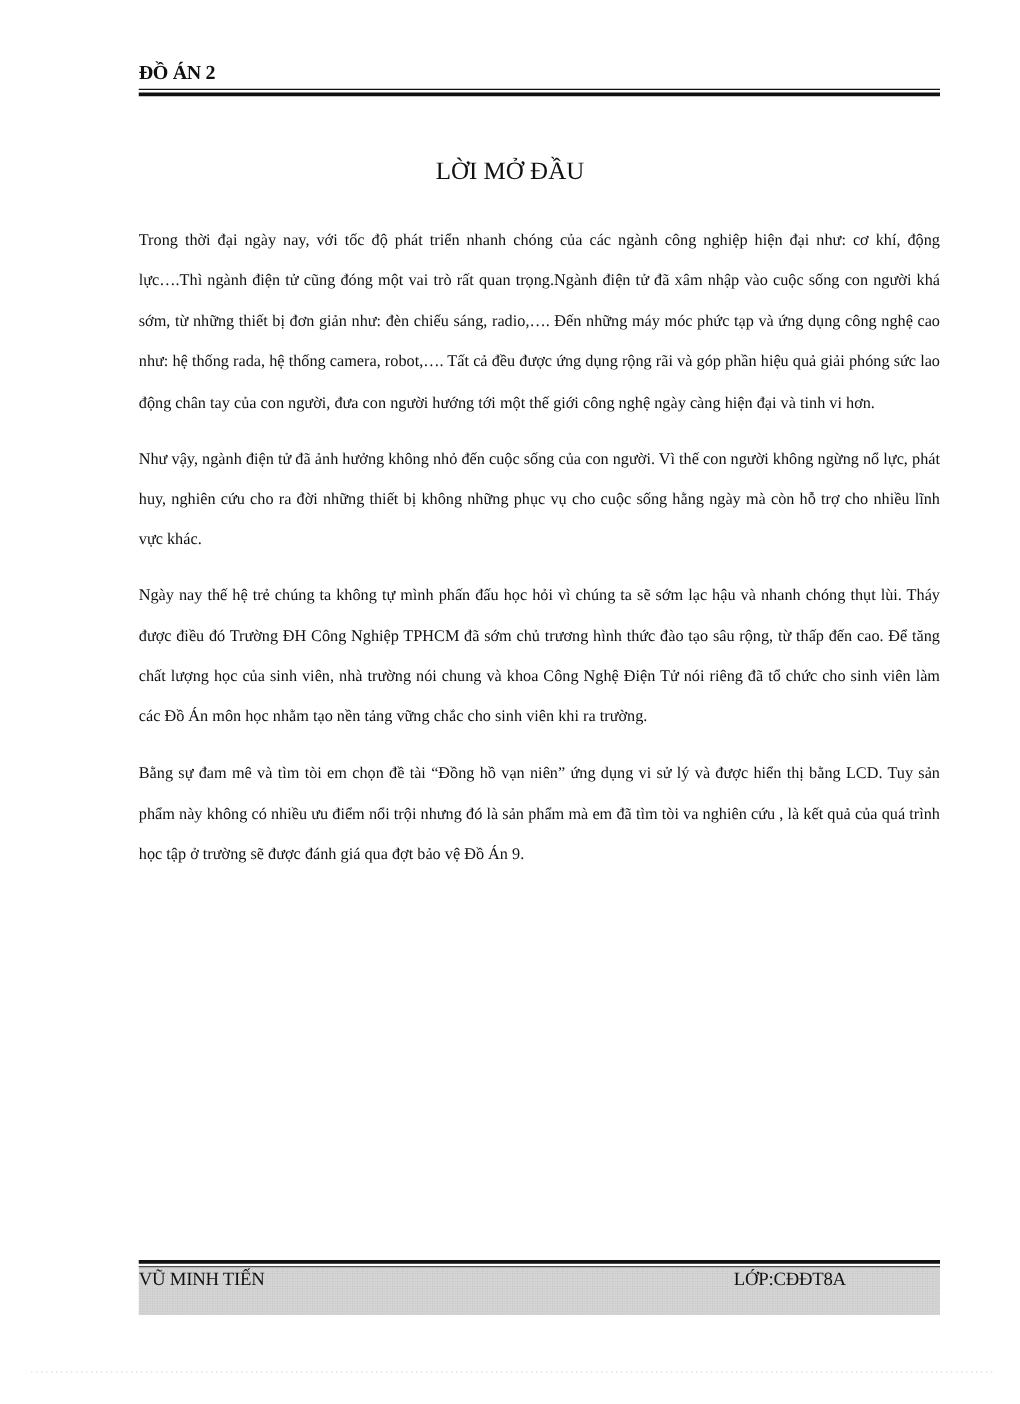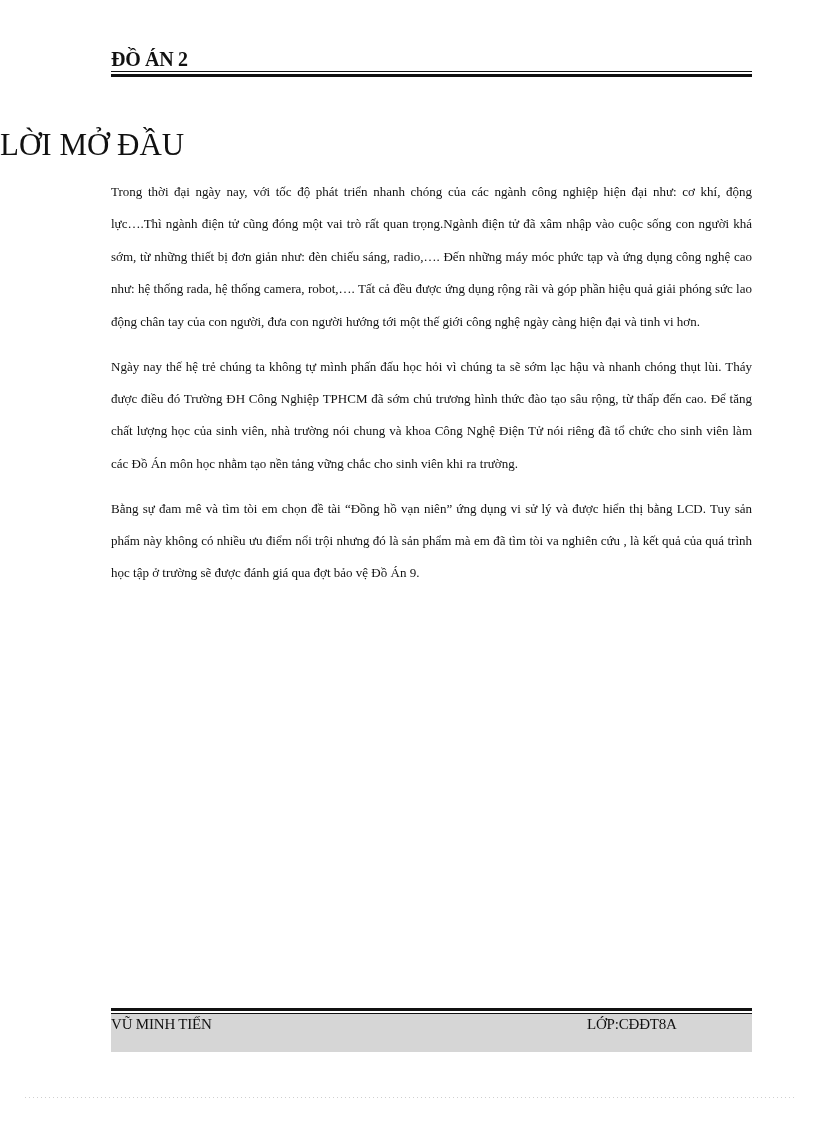--- a/index.html
+++ b/index.html
@@ -22,37 +22,38 @@
       height: 1123px;
     }
     .header {
       position: absolute;
       left: 111px;
       top: 50px;
       width: 641px;
     }
     .header-title {
       font-weight: bold;
-      font-size: 20px;
+      font-size: 16px;
       line-height: 18px;
       letter-spacing: -0.3px;
       height: 18px;
     }
     .header-rule {
       margin-top: 3px;
       border-top: 1px solid #111;
       height: 2px;
       border-bottom: 3px solid #111;
     }
     .doc-title {
       position: absolute;
       left: 0;
       width: 816px;
       top: 104px;
-      font-size: 31px;
+      text-align: center;
+      font-size: 20px;
       line-height: 40px;
       font-weight: normal;
       letter-spacing: 0px;
     }
     .body-text {
       position: absolute;
       left: 111px;
       top: 176px;
       width: 641px;
       font-size: 13px;
@@ -107,20 +108,21 @@
 
   <div class="header">
     <div class="header-title">ĐỒ ÁN 2</div>
     <div class="header-rule"></div>
   </div>
 
   <h1 class="doc-title">LỜI MỞ ĐẦU</h1>
 
   <div class="body-text">
     <p>Trong thời đại ngày nay, với tốc độ phát triển nhanh chóng của các ngành công nghiệp hiện đại như: cơ khí, động lực….Thì ngành điện tử cũng đóng một vai trò rất quan trọng.Ngành điện tử đã xâm nhập vào cuộc sống con người khá sớm, từ những thiết bị đơn giản như: đèn chiếu sáng, radio,…. Đến những máy móc phức tạp và ứng dụng công nghệ cao như: hệ thống rada, hệ thống camera, robot,…. Tất cả đều được ứng dụng rộng rãi và góp phần hiệu quả giải phóng sức lao động chân tay của con người, đưa con người hướng tới một thế giới công nghệ ngày càng hiện đại và tinh vi hơn.</p>
+    <p>Như vậy, ngành điện tử đã ảnh hưởng không nhỏ đến cuộc sống của con người. Vì thế con người không ngừng nổ lực, phát huy, nghiên cứu cho ra đời những thiết bị không những phục vụ cho cuộc sống hằng ngày mà còn hỗ trợ cho nhiều lĩnh vực khác.</p>
     <p>Ngày nay thế hệ trẻ chúng ta không tự mình phấn đấu học hỏi vì chúng ta sẽ sớm lạc hậu và nhanh chóng thụt lùi. Tháy được điều đó Trường ĐH Công Nghiệp TPHCM đã sớm chủ trương hình thức đào tạo sâu rộng, từ thấp đến cao. Để tăng chất lượng học của sinh viên, nhà trường nói chung và khoa Công Nghệ Điện Tử nói riêng đã tổ chức cho sinh viên làm các Đồ Án môn học nhằm tạo nền tảng vững chắc cho sinh viên khi ra trường.</p>
     <p>Bằng sự đam mê và tìm tòi em chọn đề tài “Đồng hồ vạn niên” ứng dụng vi sử lý và được hiển thị bằng LCD. Tuy sản phẩm này không có nhiều ưu điểm nổi trội nhưng đó là sản phẩm mà em đã tìm tòi va nghiên cứu , là kết quả của quá trình học tập ở trường sẽ được đánh giá qua đợt bảo vệ Đồ Án 9.</p>
   </div>
 
   <div class="footer">
     <div class="footer-rule"></div>
     <div class="footer-band">
       <div class="footer-row">
         <span class="left">VŨ MINH TIẾN</span>
         <span class="right">LỚP:CĐĐT8A</span>

